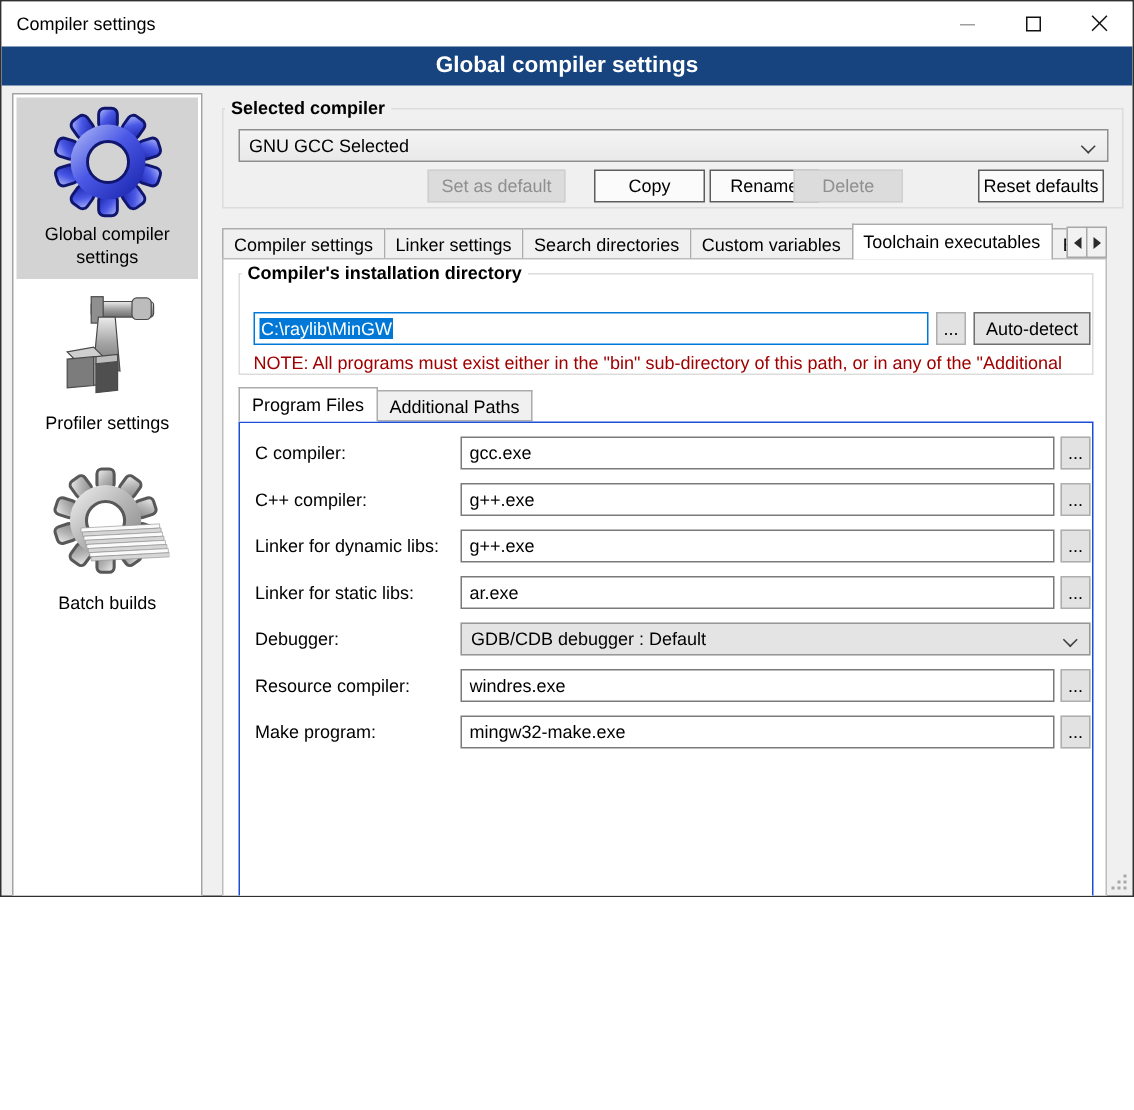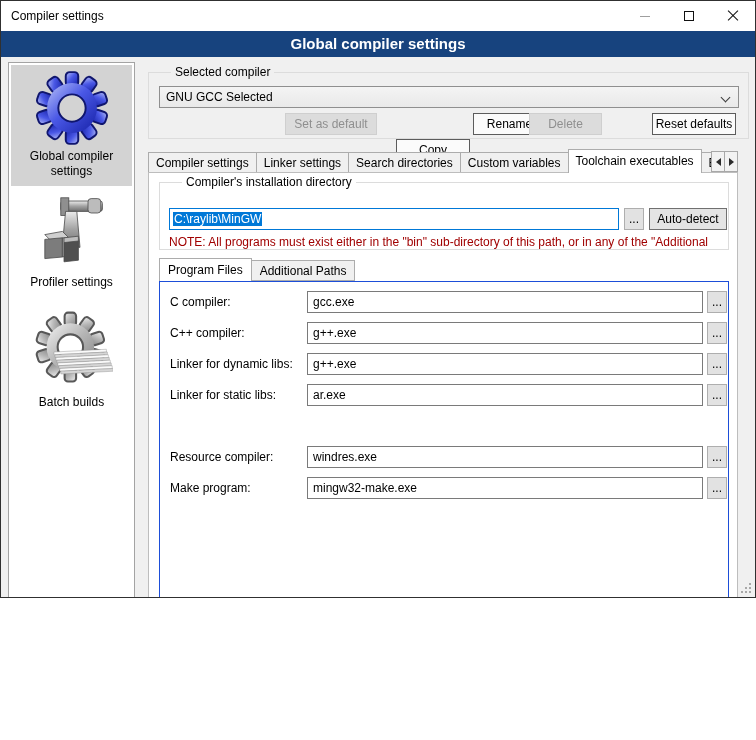--- a/index.html
+++ b/index.html
@@ -31,41 +31,41 @@
   .sidebar { position: absolute; left: 7px; top: 61px; width: 127px; height: 628px;
              background: #fff; border: 1px solid #a3a3a3; }
   .side-item { display: flex; flex-direction: column; align-items: center; text-align: center; }
   .side-item.selected { background: #d3d3d3; margin: 2px; padding: 4px 0 7px; }
   .side-item .side-label { line-height: 15px; padding: 2px 4px 0; }
   .side-item-2 { margin-top: 7px; }
   .side-item-3 { margin-top: 21px; }
 
   
   .groupbox { position: absolute; border: 1px solid #dcdcdc; }
-  .groupbox > .legend { position: absolute; top: -8px; left: 22px; padding: 0 4px; line-height: 15px; }
+  .groupbox > .legend { position: absolute; top: -8px; left: 1px; padding: 0 4px; line-height: 15px; font-weight: bold; }
   .legend-gray { background: #f0f0f0; }
   .legend-white { background: #fff; }
 
   
   .btn { position: absolute; display: flex; align-items: center; justify-content: center;
          font-family: "Liberation Sans", sans-serif; font-size: 12px; height: 22px;
          background: #fbfbfb; border: 1px solid #5c5c5c; }
   .btn.gray { background: #e4e4e4; border-color: #707070; }
   .btn.soft { background: #e2e2e2; border-color: #aeaeae; }
   .btn.disabled { background: #dcdcdc; border-color: #cfcfcf; color: #8f8f8f; }
 
   
   .grp-selcomp { left: 147px; top: 71px; width: 601px; height: 67px; }
   .combo { background: linear-gradient(#f4f4f4, #e9e9e9); border: 1px solid #8f8f8f;
            display: flex; align-items: center; padding: 0 24px 0 6px; position: absolute; }
   .combo-main { left: 10px; top: 13px; width: 580px; height: 22px; }
   .chevron { position: absolute; right: 9px; top: 7px; width: 7px; height: 7px;
              border-right: 1px solid #3d3d3d; border-bottom: 1px solid #3d3d3d; transform: rotate(45deg); }
   .btn-setdefault { left: 136px; top: 40px; width: 92px; }
-  .btn-copy { left: 247px; top: 40px; width: 74px; margin-top: 26px; }
+  .btn-copy { left: 247px; top: 40px; width: 74px; }
   .btn-rename { left: 324px; top: 40px; width: 73px; }
   .btn-delete { left: 380px; top: 40px; width: 73px; }
   .btn-reset { left: 503px; top: 40px; width: 84px; }
 
   
   .tabstrip { position: absolute; left: 147px; top: 148px; width: 601px; height: 24px;
               display: flex; align-items: flex-end; }
   .tab { height: 21px; line-height: 20px; padding: 0 7px; background: #f0f0f0;
          border: 1px solid #acacac; border-left: none; white-space: nowrap; }
   .tab.first { border-left: 1px solid #acacac; }
@@ -309,20 +309,27 @@
         <input class="fvalue" value="g++.exe" style="">
         <button class="btn soft btn-browse">...</button>
       </div>
 
       <div class="frow" style="top:102px">
         <span class="flabel">Linker for static libs:</span>
         <input class="fvalue" value="ar.exe" style="">
         <button class="btn soft btn-browse">...</button>
       </div>
 
+      <div class="frow" style="top:133px">
+        <span class="flabel">Debugger:</span>
+        <div class="combo combo-debugger">
+          <span>GDB/CDB debugger : Default</span>
+          <span class="chevron"></span>
+        </div>
+      </div>
 
       <div class="frow" style="top:164px">
         <span class="flabel">Resource compiler:</span>
         <input class="fvalue" value="windres.exe" style="">
         <button class="btn soft btn-browse">...</button>
       </div>
 
       <div class="frow" style="top:195px">
         <span class="flabel">Make program:</span>
         <input class="fvalue" value="mingw32-make.exe" style="">

